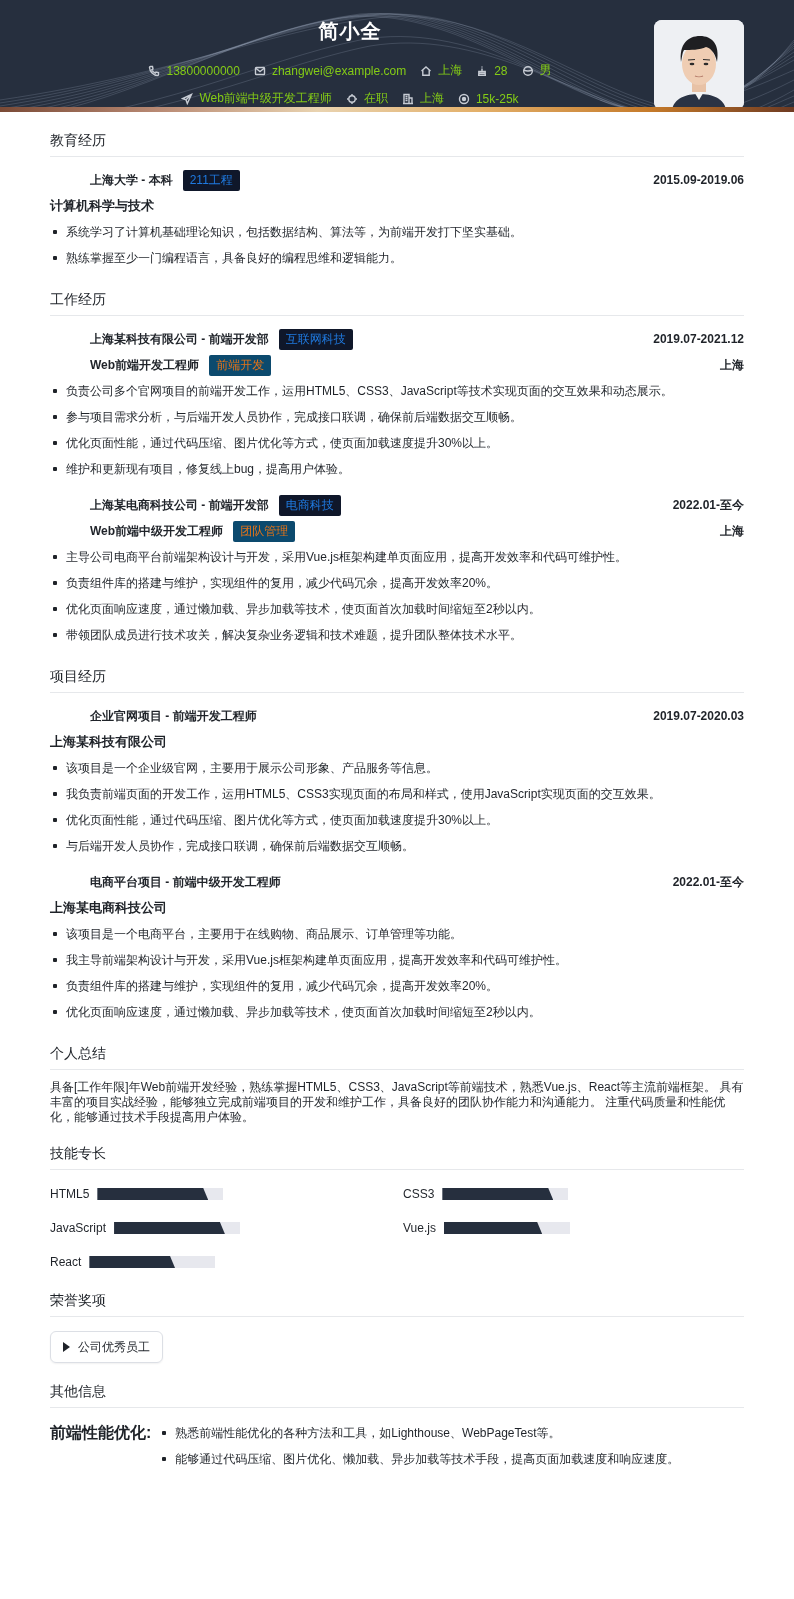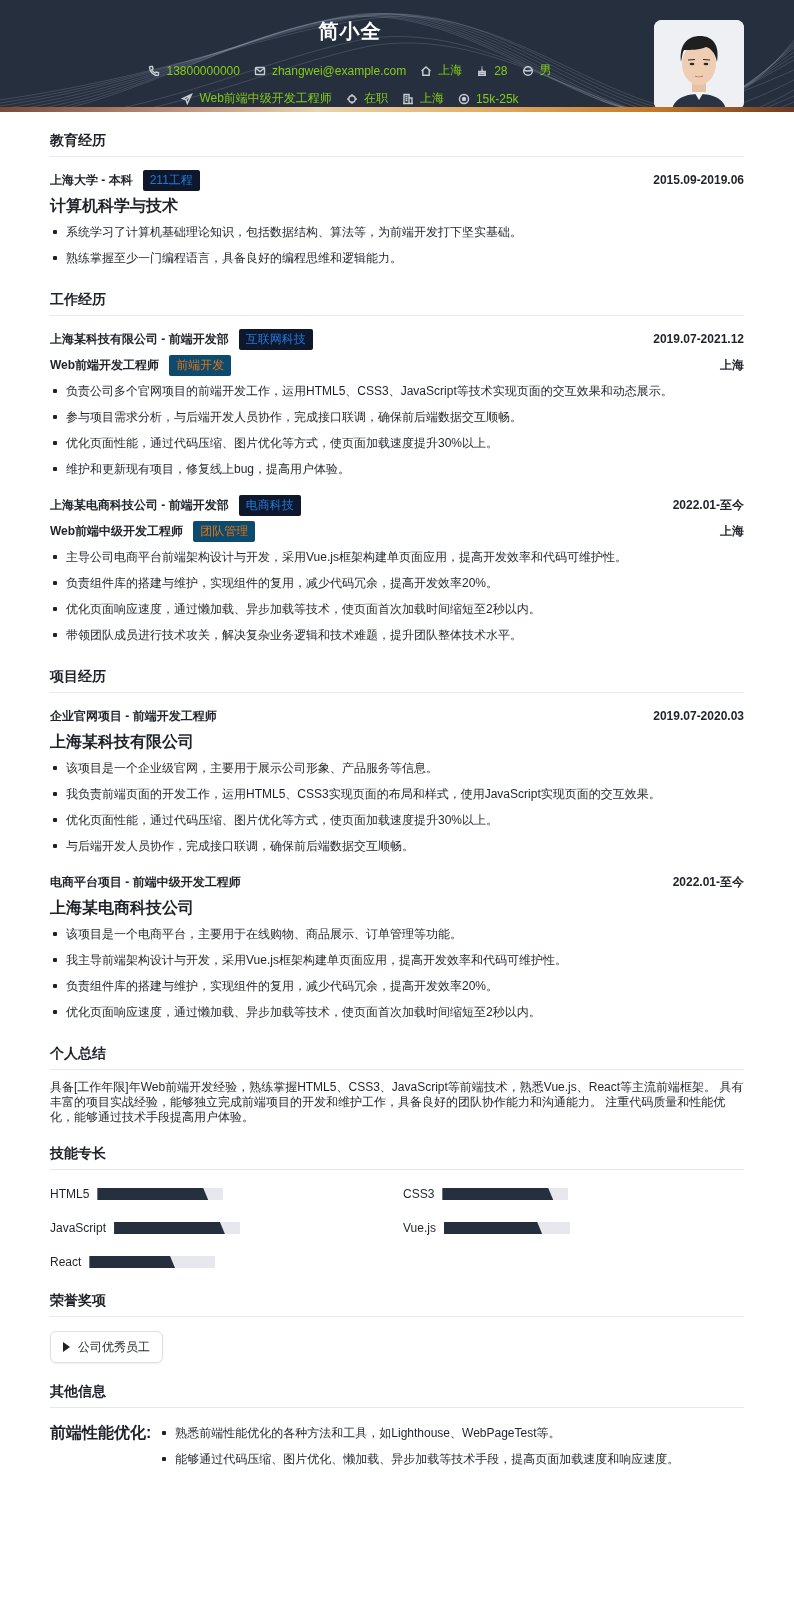--- a/index.html
+++ b/index.html
@@ -13,28 +13,28 @@
     .name { position: absolute; top: 18px; left: 0; width: 700px; text-align: center; color: #fff; font-size: 20px; font-weight: bold; letter-spacing: 1px; }
     .info-row { position: absolute; left: 0; width: 700px; display: flex; justify-content: center; align-items: center; gap: 14px; color: #84cc16; font-size: 12px; }
     .info-row.r1 { top: 62px; }
     .info-row.r2 { top: 90px; }
     .info-item { display: flex; align-items: center; gap: 6px; white-space: nowrap; }
     .info-item svg { width: 12px; height: 12px; stroke: #c7ccd4; fill: none; stroke-width: 1.4; }
     .photo { position: absolute; left: 654px; top: 20px; width: 90px; height: 90px; border-radius: 8px; background: #eef0f3; overflow: hidden; }
 
     .content { padding: 0 50px; }
     .section { margin-top: 20px; }
-    .section-title { font-size: 14px; font-weight: bold; color: #1f2329; padding-bottom: 6px; border-bottom: 1px solid #e6e8eb; margin-bottom: 10px; }
-    .row { display: flex; justify-content: space-between; align-items: center; height: 26px; }
+    .section-title { font-size: 14px; font-weight: normal; color: #1f2329; padding-bottom: 6px; border-bottom: 1px solid #e6e8eb; margin-bottom: 10px; }
+    .row { display: flex; justify-content: space-between; align-items: center; height: 26px; margin-left: 40px; }
     .row-left { display: flex; align-items: center; gap: 10px; font-weight: bold; font-size: 12px; }
     .row-right { font-weight: bold; font-size: 12px; }
     .tag { font-weight: normal; font-size: 12px; padding: 2px 7px; border-radius: 2px; }
     .tag.blue { background: #0f172a; color: #1f7ae0; }
     .tag.orange { background: #0c4a6e; color: #e37318; }
-    .sub { font-weight: bold; font-size: 16px; height: 26px; display: flex; align-items: center; }
+    .sub { font-weight: bold; font-size: 13px; height: 26px; display: flex; align-items: center; }
     ul.bullets { list-style: none; }
     ul.bullets li { position: relative; padding-left: 16px; line-height: 26px; font-size: 12px; color: #1f2329; }
     ul.bullets li::before { content: ""; position: absolute; left: 3px; top: 11px; width: 4px; height: 4px; background: #1f2329; border-radius: 1px; }
     .entry { margin-bottom: 10px; }
     .summary { font-size: 12px; line-height: 15px; color: #1f2329; }
 
     .skills { display: grid; grid-template-columns: 353px 1fr; row-gap: 14px; padding-top: 4px; }
     .skill { display: flex; align-items: center; gap: 8px; height: 20px; font-size: 12px; }
     .bar { position: relative; width: 126px; height: 12px; background: #e7e8ee; }
     .bar .fill { position: absolute; left: 0; top: 0; height: 12px; background: #262f3e; clip-path: polygon(0 0, 100% 0, calc(100% + 0px) 100%, 0 100%); }

